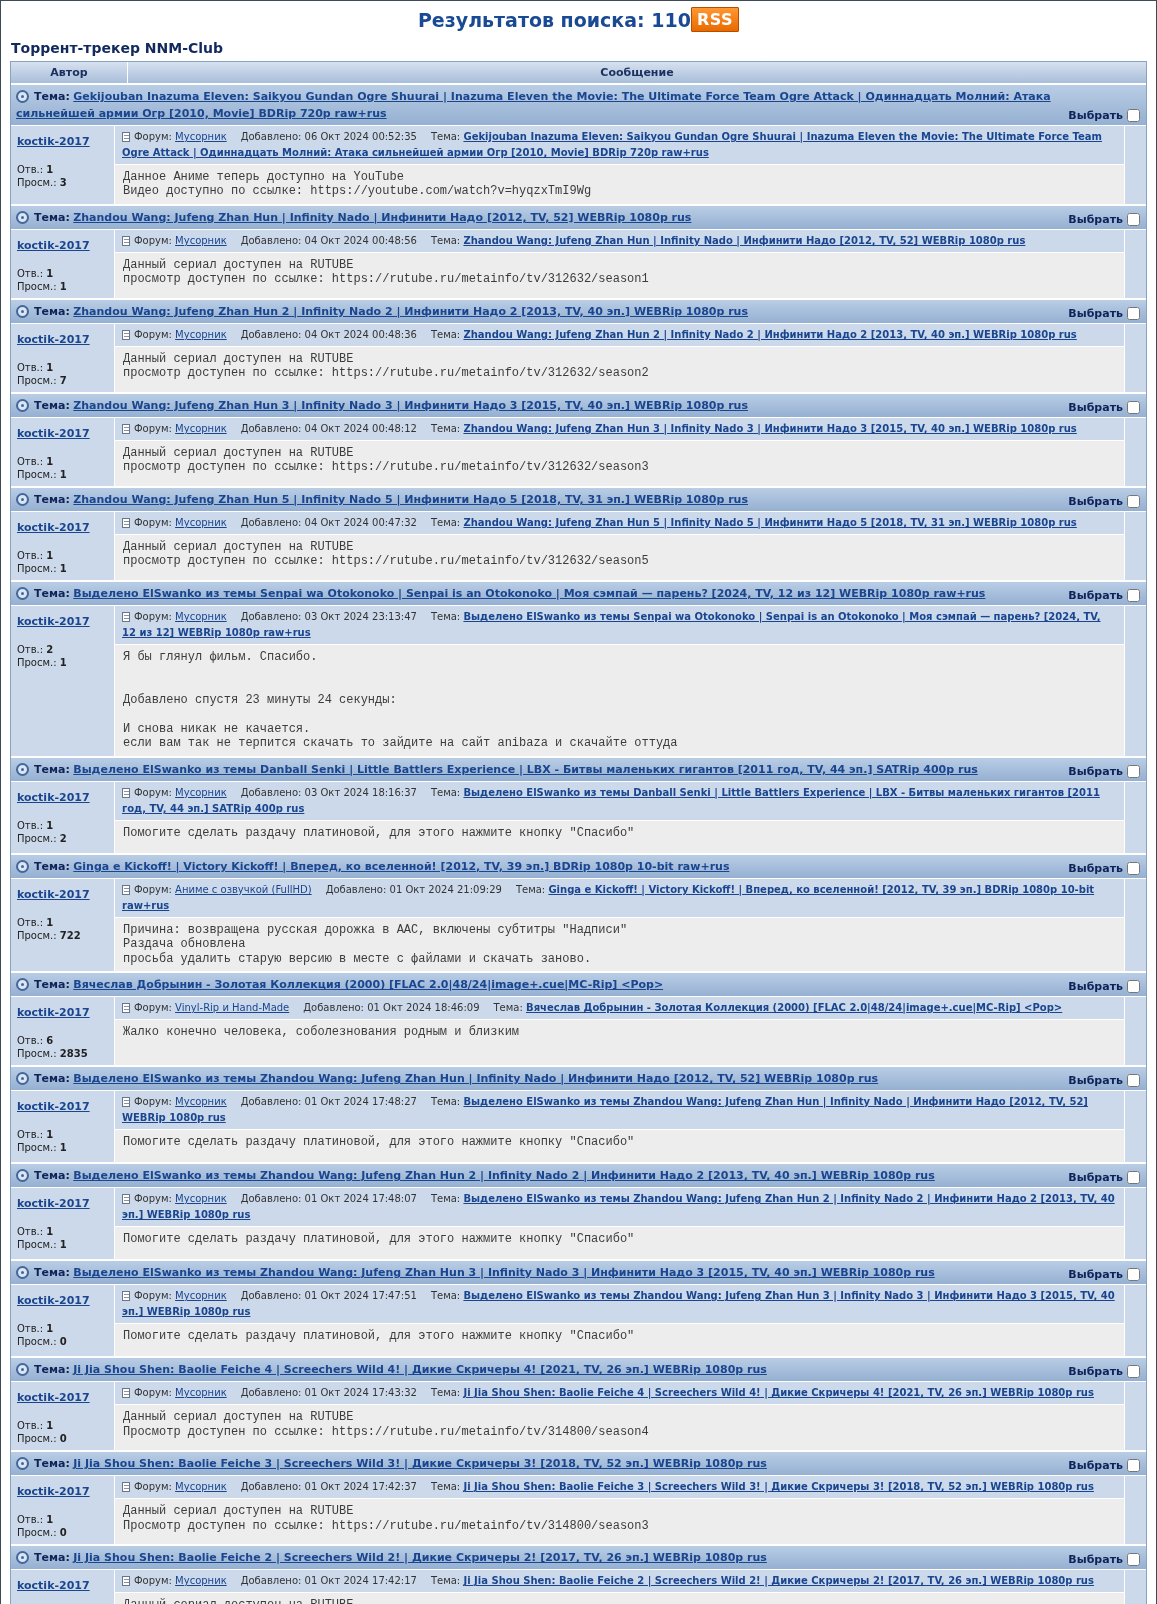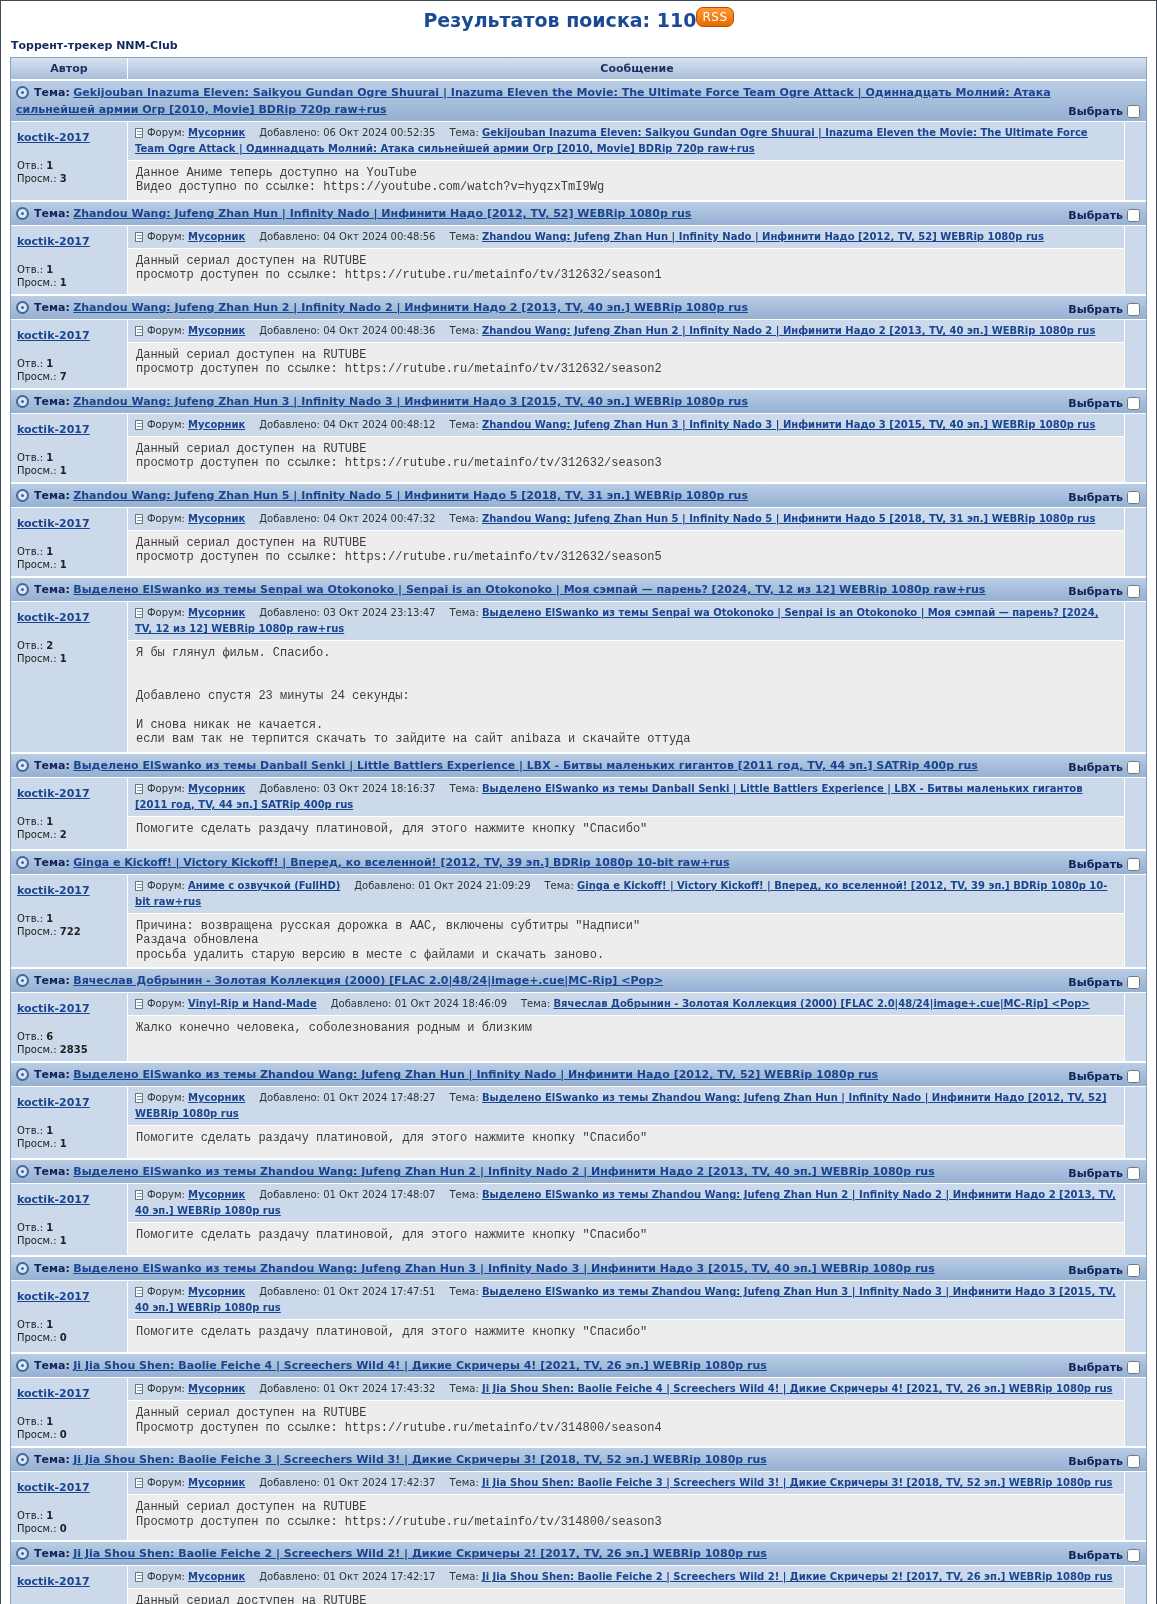--- a/index.html
+++ b/index.html
@@ -2,23 +2,23 @@
 <html><head>
 <meta charset="utf-8">
 <style>
   * { box-sizing: border-box; }
   body { margin:0; background:#fff; font-family:"DejaVu Sans", sans-serif; }
   .page { width:1157px; min-height:1604px; border:1px solid #3E4A56; background:#fff; padding:6px 9px 4px 9px; }
 
   
   .header-top { display:flex; justify-content:center; align-items:flex-start; }
   .page-title { margin:2px 0 0 0; font-size:19px; font-weight:bold; color:#1A4A94; }
-  .rss-badge { background:linear-gradient(#FF9833,#E86A00); color:#fff; font-size:12px; font-weight:normal;
-               padding:2px 5px; border-radius:7px; border:1px solid #B25000; cursor:pointer; letter-spacing:0.5px; }
-  .subtitle { font-size:11px; font-weight:bold; color:#12295E; margin:8px 0 5px 1px; }
+  .rss-badge { background:linear-gradient(#FF9833,#E86A00); color:#fff; font-size:16px; font-weight:bold;
+               padding:2px 5px; border-radius:1px; border:1px solid #B25000; cursor:pointer; letter-spacing:0.5px; }
+  .subtitle { font-size:14px; font-weight:bold; color:#12295E; margin:8px 0 5px 1px; }
 
   
   .results-table { border:1px solid #88A2C2; background:#fff; }
   .thead { display:flex; background:linear-gradient(#D7E1EF,#A8BEDA); border-bottom:2px solid #fff; }
   .th { font-size:11px; font-weight:bold; color:#1A2F5E; text-align:center; padding:4px 0; }
   .th-author { width:117px; border-right:1px solid #fff; }
   .th-message { flex:1; }
 
   .result { border-bottom:2px solid #fff; }
   .result:last-child { border-bottom:none; }
@@ -29,35 +29,35 @@
                 background:#D9E6F4; vertical-align:-3px; margin-right:5px; position:relative; }
   .topic-icon::after { content:""; position:absolute; left:3px; top:3px; width:3px; height:3px;
                        border-radius:50%; background:#44669A; }
   .tema-label { font-weight:bold; color:#0F2359; }
   .topic-title { font-weight:bold; color:#1A458F; text-decoration:underline; cursor:pointer; }
   .topic-right { margin-left:12px; align-self:flex-end; display:flex; align-items:center; white-space:nowrap; }
   .select-label { font-size:11px; font-weight:bold; color:#0F2359; margin-right:4px; }
   .select-box { width:13px; height:13px; margin:0; }
 
   .detail-row { display:flex; border-top:1px solid #fff; }
-  .author-cell { width:117px; flex:none; background:#CBD9EB; border-right:1px solid #fff; padding:4px 4px 4px 6px; }
+  .author-cell { width:104px; flex:none; background:#CBD9EB; border-right:1px solid #fff; padding:4px 4px 4px 6px; }
   .author-link { font-size:11px; font-weight:bold; color:#1A458F; text-decoration:underline; cursor:pointer; }
   .stats { margin-top:15px; font-size:10px; color:#222; }
   .stat-line { margin-bottom:2px; white-space:nowrap; }
   .stat-value { font-weight:bold; }
 
   .message-cell { flex:1; display:flex; flex-direction:column; min-width:0; }
   .meta-row { background:#CBD9EB; border-bottom:1px solid #fff; padding:3px 7px; font-size:10px;
               color:#333; line-height:1.6; }
   .doc-icon { display:inline-block; width:8px; height:10px; background:#fff; border:1px solid #6A7688;
               vertical-align:-2px; margin-right:4px;
               background-image:linear-gradient(#8A93A3 1px, transparent 1px);
               background-size:5px 3px; background-position:1px 2px; background-repeat:repeat-y; }
   .meta-label { color:#333; }
-  .forum-link { font-weight:bold; color:#1A458F; text-decoration:underline; cursor:pointer; }
+  .forum-link { font-weight:normal; color:#1A458F; text-decoration:underline; cursor:pointer; }
   .meta-sep { display:inline-block; width:14px; }
   .meta-date { color:#333; }
   .meta-topic-link { font-weight:bold; color:#1A458F; text-decoration:underline; cursor:pointer; }
 
   .msg-box { background:#EDEDED; flex:1; min-height:32px; padding:5px 8px; font-size:12px;
              color:#3C3C3C; line-height:1.2;font-family:Liberation Mono, monospace; }
   .msg-line { min-height:14px; }
 
   .select-cell { width:22px; flex:none; background:#CBD9EB; border-left:1px solid #fff; }
 </style>

